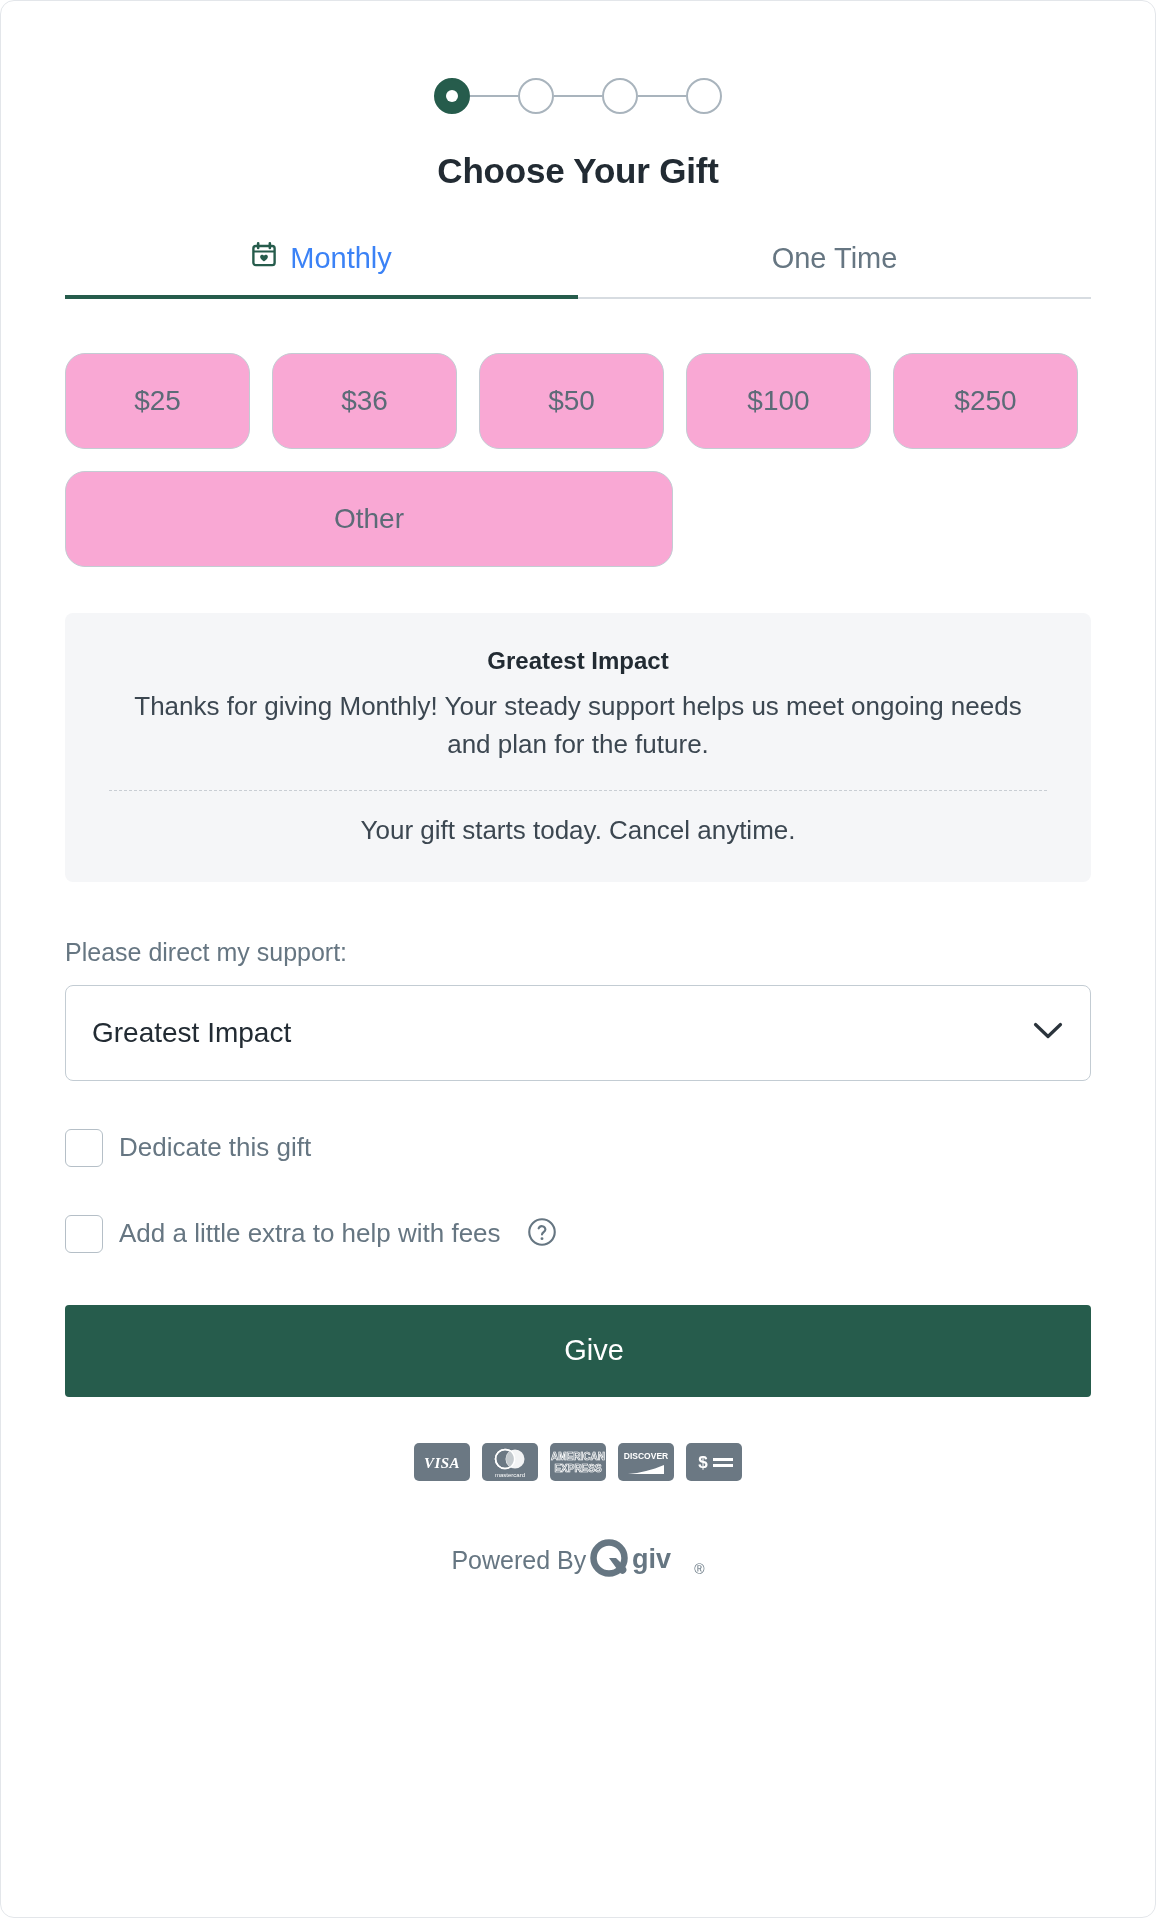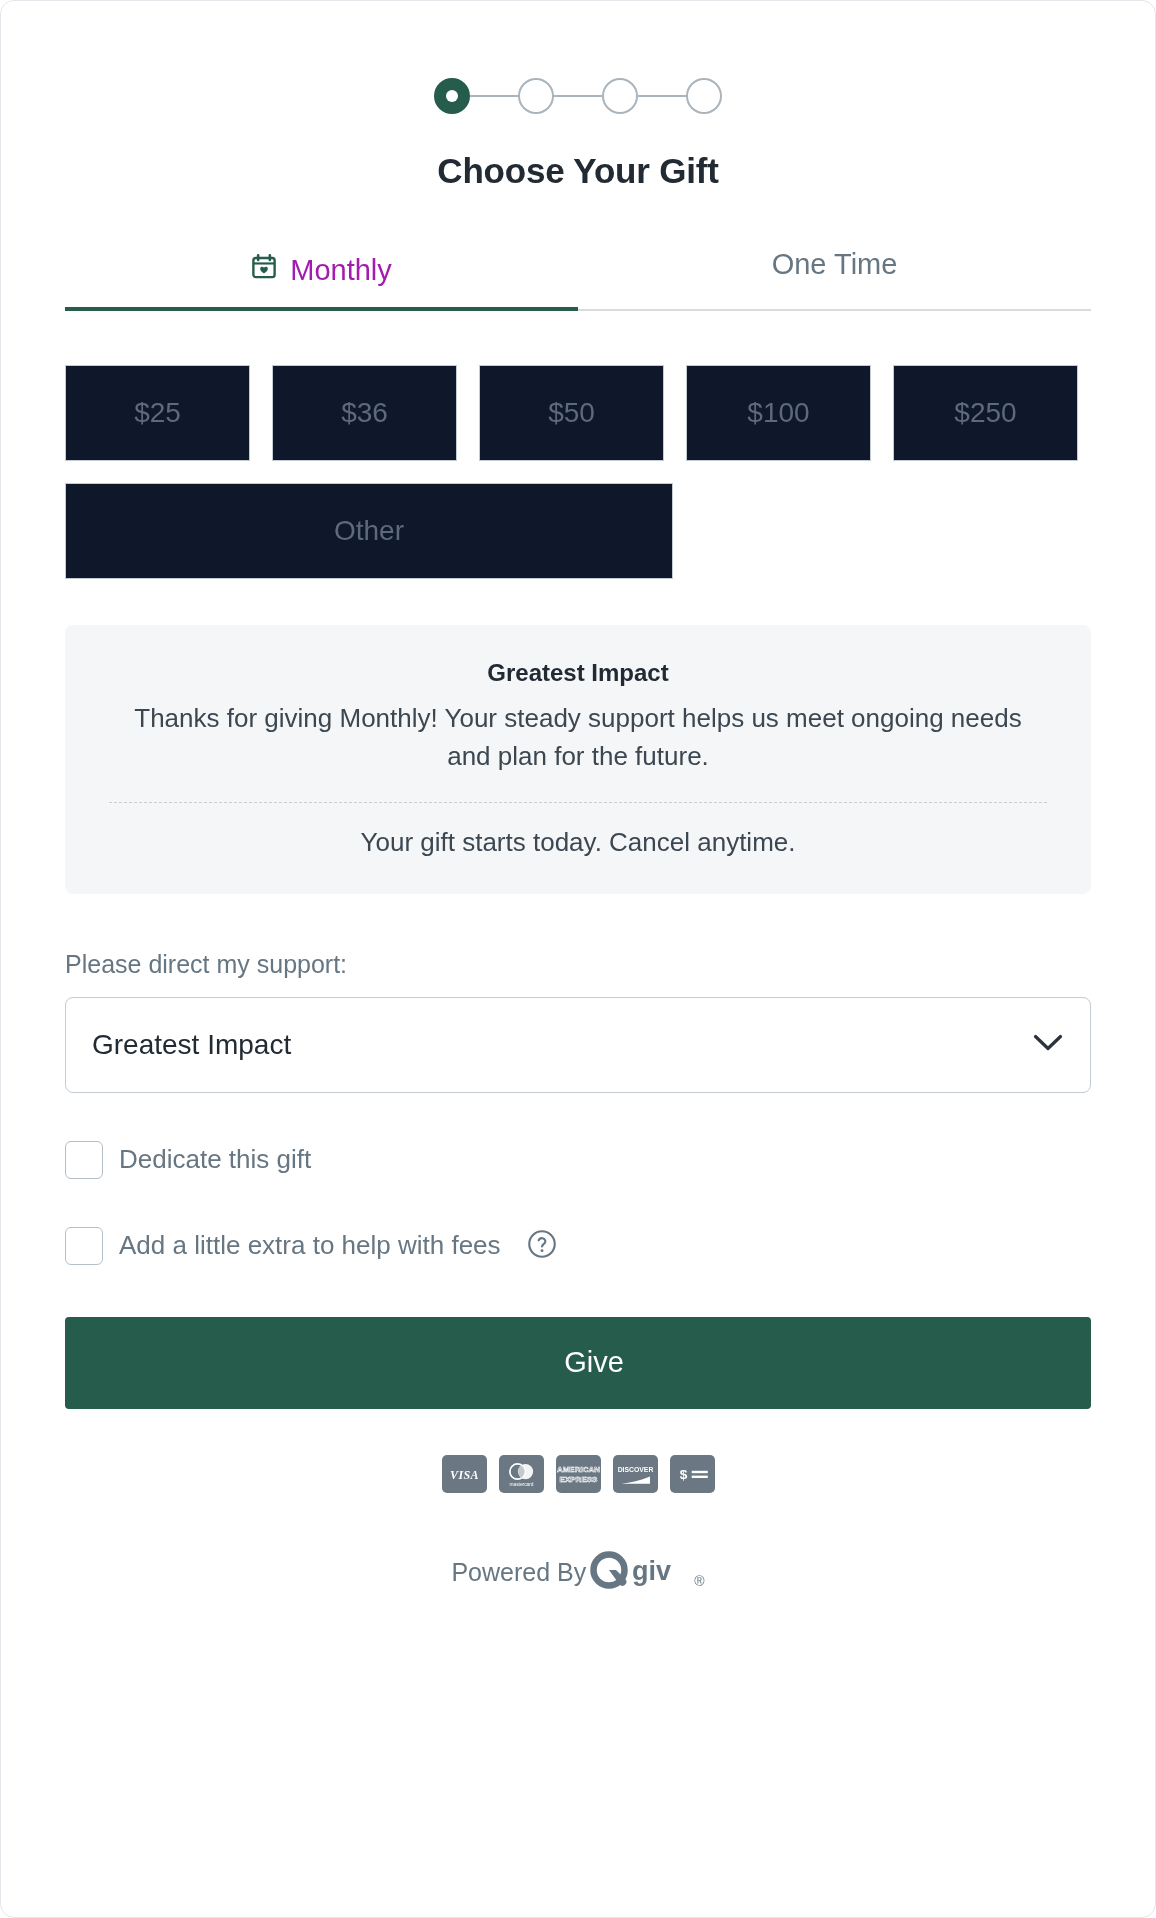--- a/index.html
+++ b/index.html
@@ -86,44 +86,43 @@
     align-items: center;
     justify-content: center;
     gap: 13px;
     padding-bottom: 22px;
     font-size: 29px;
     color: #667682;
     cursor: pointer;
     position: relative;
   }
   .tab.active {
-    color: #a21caf;
-    margin-top: 12px;
+    color: #3b82f6;
   }
   .tab.active::after {
     content: "";
     position: absolute;
     left: 0; right: 0; bottom: -2px;
     height: 4px;
     background: #265c4c;
   }
   .cal-icon { display: block; }
 
   
   .amounts {
     display: flex;
     flex-wrap: wrap;
     gap: 22px;
     margin-top: 54px;
   }
   .amount-btn {
     height: 96px;
     border: 1px solid #c3ccd3;
-    border-radius: 0;
-    background: #0f172a;
+    border-radius: 20px;
+    background: #f9a8d4;
     font-family: "Liberation Sans", sans-serif;
     font-size: 28px;
     color: #5c6b77;
     display: flex;
     align-items: center;
     justify-content: center;
     cursor: pointer;
     flex: 0 0 auto;
     width: 185px;
   }
@@ -236,21 +235,21 @@
 
   
   .card-icons {
     display: flex;
     justify-content: center;
     align-items: center;
     gap: 12px;
     margin-top: 46px;
   }
   .card-chip {
-    width: 45px;
+    width: 56px;
     height: 38px;
     border-radius: 5px;
     background: #6b7883;
     display: flex;
     align-items: center;
     justify-content: center;
     overflow: hidden;
   }
 
   

